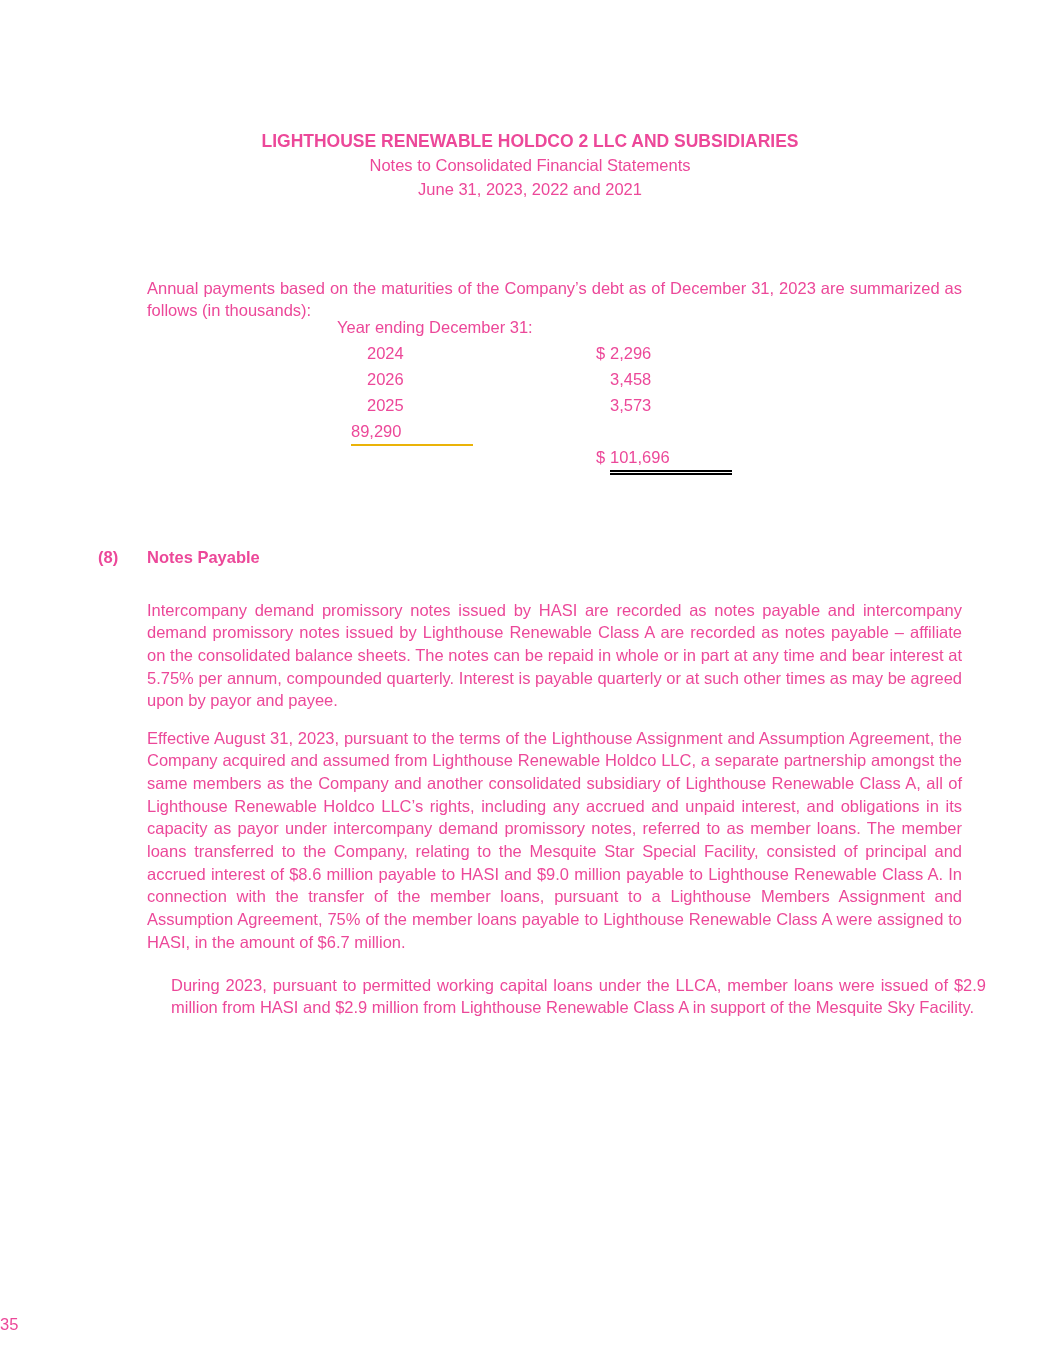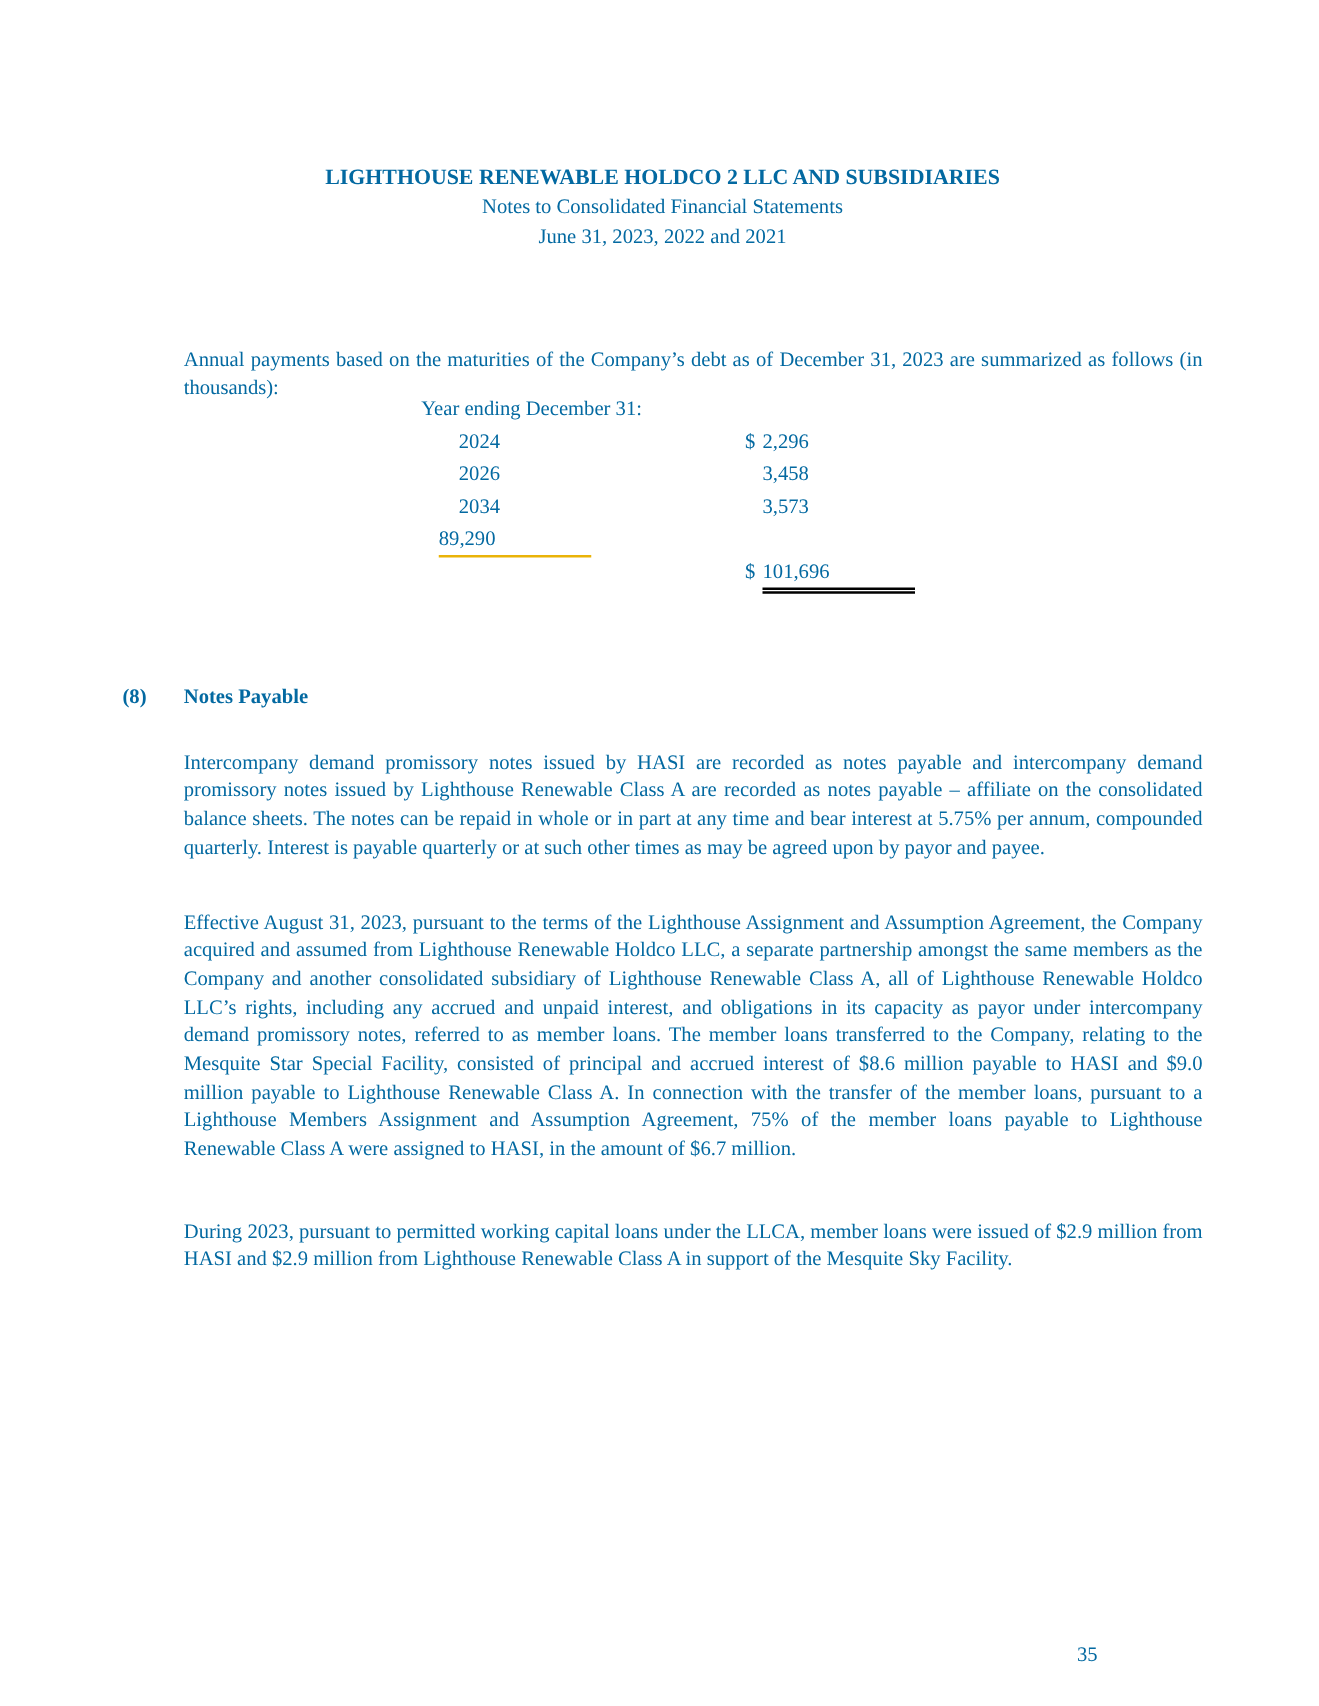--- a/index.html
+++ b/index.html
@@ -5,22 +5,22 @@
   html, body {
     margin: 0;
     padding: 0;
     background: #ffffff;
   }
   .page {
     position: relative;
     width: 1055px;
     height: 1365px;
     background: #ffffff;
-    color: #0369a1;
-    font-family: Liberation Serif, serif;
+    color: #ec4899;
+    font-family: Liberation Sans, sans-serif;
     font-size: 16.5px;
     overflow: hidden;
   }
 
   
   .doc-header {
     position: absolute;
     left: 98px;
     top: 130px;
     width: 864px;
@@ -101,29 +101,29 @@
   }
   .body-para {
     position: absolute;
     left: 147px;
     width: 815px;
     line-height: 22.7px;
     text-align: justify;
   }
   .para-1 { top: 582px; }
   .para-2 { top: 710px; }
-  .para-3 { top: 957px; }
+  .para-3 { top: 957px; margin-left: 24px; }
 
   
   .page-footer {
     position: absolute;
     left: 0;
     top: 1313px;
     width: 878px;
-    text-align: right;
+    text-align: left;
     line-height: 22px;
   }
 </style>
 </head>
 <body>
 
 <div class="page">
 
   <div class="doc-header">
     <div class="doc-title">LIGHTHOUSE RENEWABLE HOLDCO 2 LLC AND SUBSIDIARIES</div>
@@ -147,21 +147,21 @@
 
     <div class="trow">
       <div class="year">2026</div>
       <div class="money">
         <div class="cur"></div>
         <div class="amt">3,458</div>
       </div>
     </div>
 
     <div class="trow">
-      <div class="year">2034</div>
+      <div class="year">2025</div>
       <div class="money">
         <div class="cur"></div>
         <div class="amt">3,573</div>
       </div>
     </div>
 
     <div class="trow">
       <div class="money">
         <div class="cur"></div>
         <div class="amt rule-under">89,290</div>

